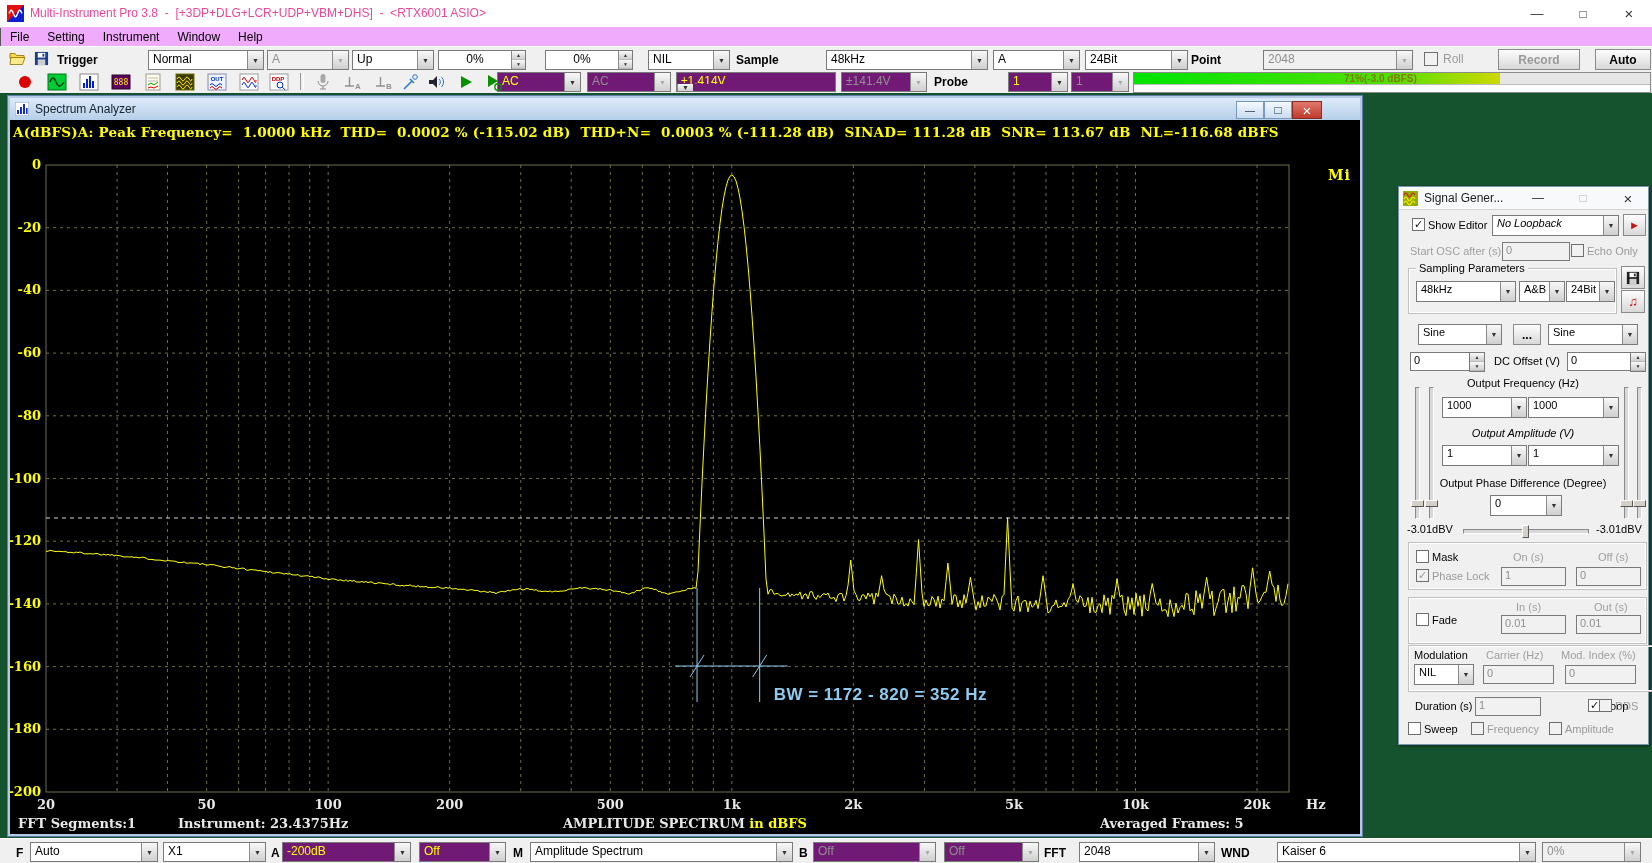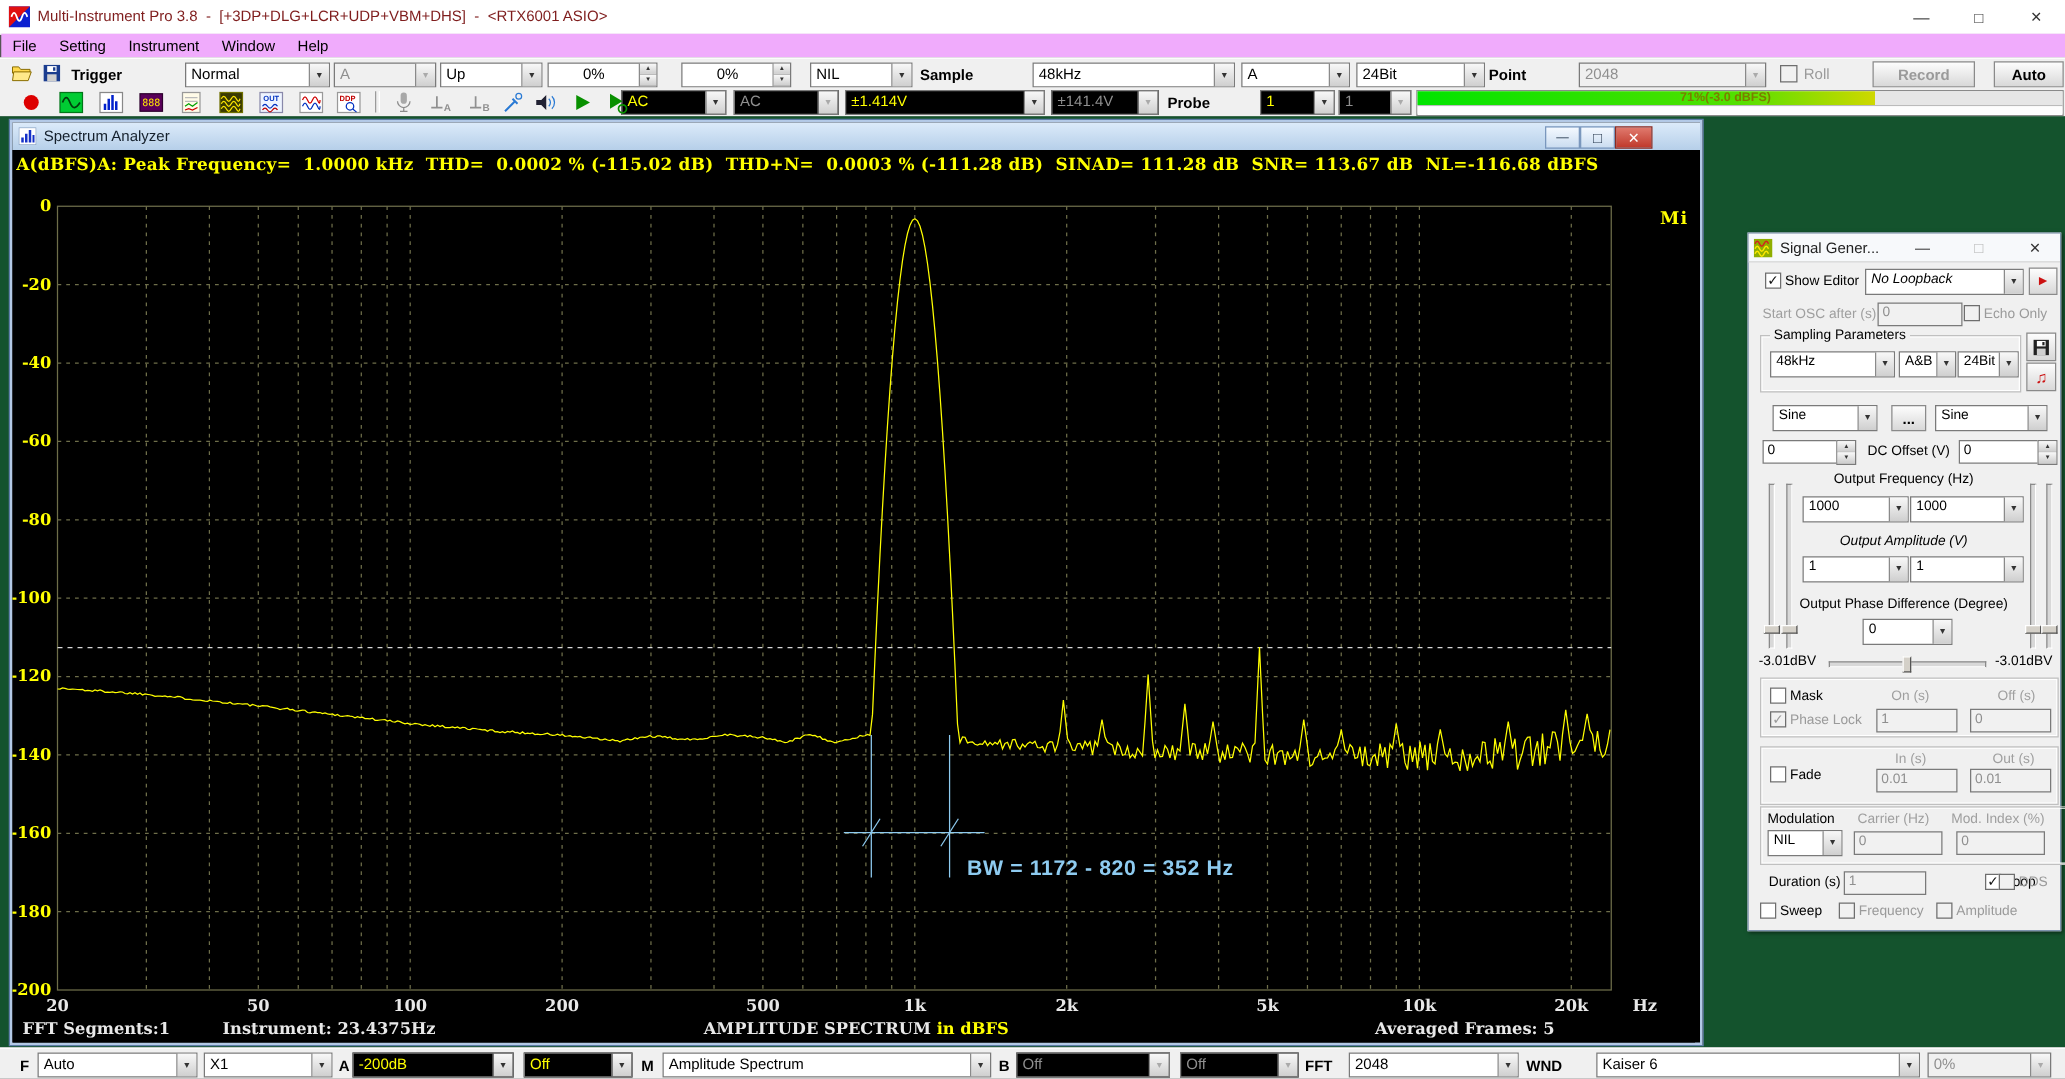--- a/index.html
+++ b/index.html
@@ -2,34 +2,34 @@
 <html><head>
 <meta charset="utf-8">
 <style>
   html,body{margin:0;padding:0;background:#555;}
   body{width:1652px;height:863px;position:relative;overflow:hidden;
        font-family:"Liberation Sans",sans-serif;font-size:12px;color:#000;
        -webkit-font-smoothing:antialiased;}
   .abs{position:absolute;}
   
   #titlebar{left:0;top:0;width:1652px;height:27px;background:#fff;border-bottom:1px solid #e4e4e4;}
-  #titlebar .ttext{position:absolute;left:30px;top:6px;font-size:12px;white-space:pre;color:#7f1d1d;}
+  #titlebar .ttext{position:absolute;left:30px;top:6px;font-size:12px;white-space:pre;color:#ec4899;}
   .wbtn{position:absolute;top:0;width:46px;height:27px;display:flex;align-items:center;justify-content:center;color:#333;font-size:13px;}
   #menubar{left:1px;top:27px;width:1652px;height:19px;background:#f0abfc;display:flex;align-items:center;}
   #menubar .mitem{padding:0 9px;height:19px;display:flex;align-items:center;}
   
   .toolbar{left:0;width:1652px;background:#f0f0f0;}
   #tb1{top:46px;height:24px;border-top:1px solid #fff;}
   #tb2{top:70px;height:23px;border-bottom:1px solid #9a9a9a;}
   .tlabel{position:absolute;font-weight:bold;font-size:12px;color:#000;}
   .combo{position:absolute;height:18px;display:flex;background:#fff;border:1px solid #7a7a7a;align-items:stretch;font-size:12px;}
   .combo .cv{flex:1;padding:1px 4px 0 4px;white-space:pre;overflow:hidden;color:#000;}
   .combo .cbtn{width:15px;background:linear-gradient(#f8f8f8,#cfcfcf);border-left:1px solid #8a8a8a;display:flex;align-items:center;justify-content:center;}
   .combo .cbtn::after{content:"▼";font-size:7px;color:#333;}
-  .combo.black{background:#000000;}
+  .combo.black{background:#701a75;}
   .combo.black .cv{color:#ffff00;}
   .combo.dis .cv{color:#9a9a9a;}
   .combo.black.dis .cv{color:#8f8f8f;}
   .combo.dis .cbtn::after{color:#aaa;}
   .combo.graybg{background:#f0f0f0;}
   .combo.graybg .cv{color:#8f8f8f;}
   .spin{position:absolute;height:18px;display:flex;border:1px solid #7a7a7a;background:#fff;font-size:12px;}
   .spin .sv{flex:1;text-align:center;padding-top:1px;}
   .spin .arr{width:13px;display:flex;flex-direction:column;border-left:1px solid #8a8a8a;}
   .spin .arr i{flex:1;font-style:normal;font-size:5px;line-height:8px;text-align:center;background:linear-gradient(#f8f8f8,#cfcfcf);color:#333;border-bottom:1px solid #bbb;}
@@ -197,21 +197,21 @@
 
 <div class="abs toolbar" id="tb2">
   <div class="combo black" style="left:497px;top:2px;width:82px;">
       <span class="cv">AC</span>
       <span class="cbtn"></span>
     </div>
   <div class="combo black dis" style="left:587px;top:2px;width:82px;">
       <span class="cv">AC</span>
       <span class="cbtn"></span>
     </div>
-  <div class="combo black" style="left:676px;top:2px;width:158px;">
+  <div class="combo black" style="left:676px;top:2px;width:158px;flex-direction:column;">
       <span class="cv">±1.414V</span>
       <span class="cbtn"></span>
     </div>
   <div class="combo black dis" style="left:841px;top:2px;width:84px;">
       <span class="cv">±141.4V</span>
       <span class="cbtn"></span>
     </div>
   <span class="tlabel" style="left:934px;top:5px;">Probe</span>
   <div class="combo black" style="left:1008px;top:2px;width:58px;">
       <span class="cv">1</span>

